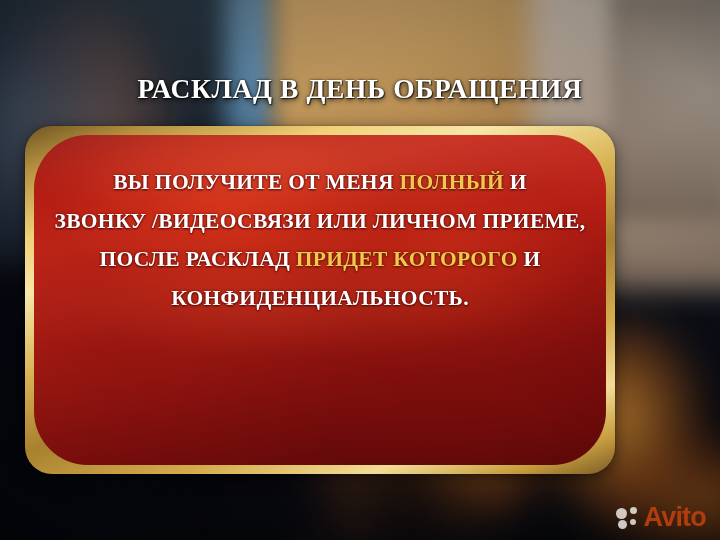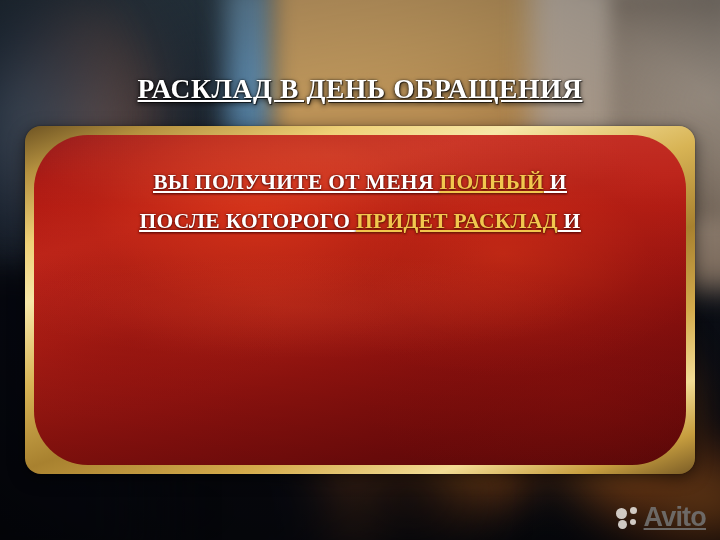--- a/index.html
+++ b/index.html
@@ -1,15 +1,15 @@
 <!DOCTYPE html>
 <html><head>
 <meta charset="utf-8">
 <style>
-  * { margin:0; padding:0; box-sizing:border-box;text-decoration:underline; }
+  * { margin:0; padding:0; box-sizing:border-box; }
 
   html, body {
     width: 720px;
     height: 540px;
     overflow: hidden;
     background: #000;
     font-family: "Liberation Serif", "DejaVu Serif", serif;
   }
 
   #stage {
@@ -138,23 +138,23 @@
       0 2px 5px rgba(0,0,0,0.8),
       1px 1px 1px rgba(0,0,0,0.6);
     white-space: nowrap;
   }
 
   
   .panel {
     position: absolute;
     left: 25px;
     top: 126px;
-    width: 670px;
+    width: 590px;
     height: 348px;
-    border-radius: 16px;
+    border-radius: 27px;
     padding: 9px;
     background: linear-gradient(160deg,
       #6e5423 0%,
       #b5913f 8%,
       #efd178 20%,
       #f7e7a8 30%,
       #d8b455 44%,
       #a8812f 58%,
       #d4ab4c 72%,
       #f2dc95 84%,
@@ -232,21 +232,21 @@
     display: block;
   }
   .avito-mark .c1 { width: 11px; height: 11px; left: 0;    top: 1px; }
   .avito-mark .c2 { width: 7px;  height: 7px;  left: 14px; top: 0px; }
   .avito-mark .c3 { width: 9px;  height: 9px;  left: 2px;  top: 13px; }
   .avito-mark .c4 { width: 6px;  height: 6px;  left: 14px; top: 12px; }
   .avito-word {
     font-family: "Liberation Sans", "DejaVu Sans", sans-serif;
     font-size: 27px;
     font-weight: bold;
-    color: #737373;
+    color: #c2410c;
     letter-spacing: -0.8px;
     line-height: 1;
   }
 </style>
 </head>
 <body>
 
 <div id="stage">
 
   <div class="bg-base"></div>
@@ -261,21 +261,23 @@
   <div class="bg-dark-left-col"></div>
   <div class="bg-vignette"></div>
 
   <div class="title">РАСКЛАД В ДЕНЬ ОБРАЩЕНИЯ</div>
 
   <div class="panel">
     <div class="panel-inner">
       <div class="panel-sheen"></div>
       <div class="body-text" id="body-text">
           <span class="ln"><span>ВЫ ПОЛУЧИТЕ ОТ МЕНЯ </span><span class="gold">ПОЛНЫЙ</span><span> И</span></span>
-          <span class="ln"><span>ПОСЛЕ КОТОРОГО </span><span class="gold">ПРИДЕТ РАСКЛАД</span><span> И</span></span>
+          <span class="ln"><span>ЗВОНКУ /ВИДЕОСВЯЗИ ИЛИ ЛИЧНОМ ПРИЕМЕ,</span></span>
+          <span class="ln"><span>ПОСЛЕ РАСКЛАД </span><span class="gold">ПРИДЕТ КОТОРОГО</span><span> И</span></span>
+          <span class="ln"><span>КОНФИДЕНЦИАЛЬНОСТЬ.</span></span>
         </div>
     </div>
   </div>
 
   <div class="avito">
     <span class="avito-mark">
       <i class="c1"></i>
       <i class="c2"></i>
       <i class="c3"></i>
       <i class="c4"></i>

